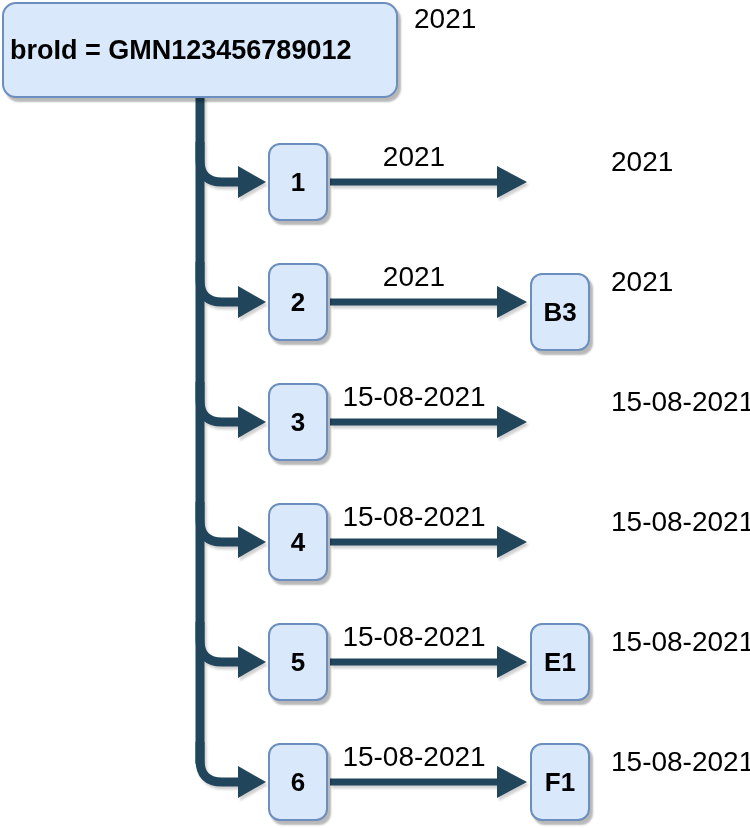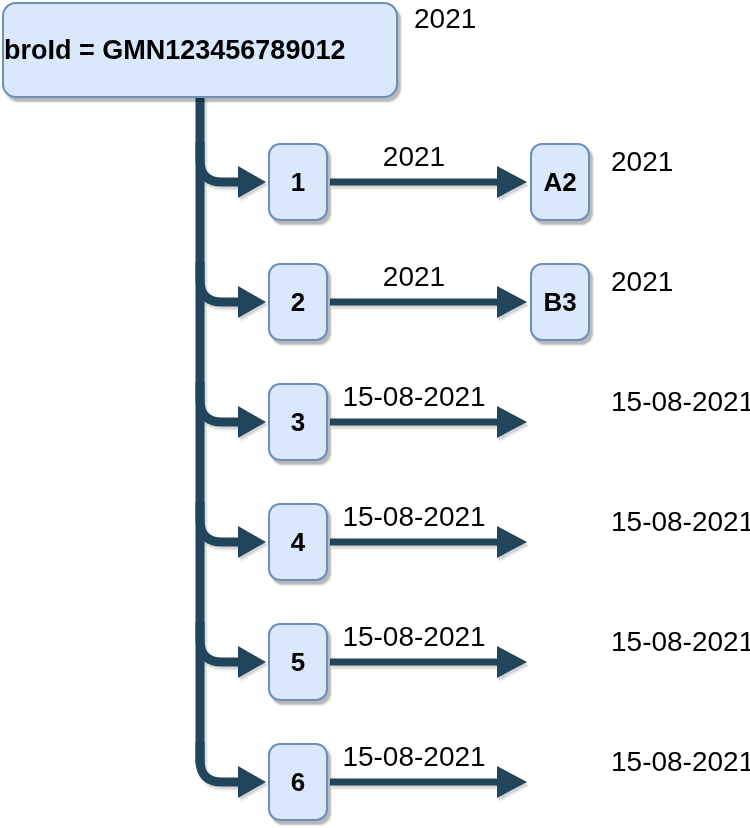--- a/index.html
+++ b/index.html
@@ -28,20 +28,21 @@
     justify-content: center;
     font-weight: bold;
   }
   .root-node {
     left: 2px; top: 2px;
     width: 396px; height: 96px;
     border-radius: 14px;
     flex-direction: column;
     align-items: flex-start;
     justify-content: center;
+    padding-left: 6px;
     font-size: 27px;
     line-height: 36px;
   }
   .small-node {
     width: 60px; height: 78px;
     border-radius: 12px;
     font-size: 26px;
   }
   .src-node { left: 268px; }
   .tgt-node { left: 530px; }
@@ -97,37 +98,38 @@
     </g>
   </svg>
 
   <div class="node root-node">
     <div>broId = GMN123456789012</div>
   </div>
   <div class="lbl root-lbl">2021</div>
 
   <div class="node small-node src-node" style="top:143px">1</div>
   <div class="lbl edge-lbl" style="top:144px">2021</div>
-  <div class="node small-node tgt-node" style="top:143px">A2</div>
   <div class="lbl right-lbl" style="top:149px">2021</div>
 
   <div class="node small-node src-node" style="top:263px">2</div>
   <div class="lbl edge-lbl" style="top:264px">2021</div>
-  <div class="node small-node tgt-node" style="top:263px">B3</div>
+  <div class="node small-node tgt-node" style="top:273px">B3</div>
   <div class="lbl right-lbl" style="top:269px">2021</div>
 
   <div class="node small-node src-node" style="top:383px">3</div>
   <div class="lbl edge-lbl" style="top:384px">15-08-2021</div>
   <div class="lbl right-lbl" style="top:389px">15-08-2021</div>
 
   <div class="node small-node src-node" style="top:503px">4</div>
   <div class="lbl edge-lbl" style="top:504px">15-08-2021</div>
   <div class="lbl right-lbl" style="top:509px">15-08-2021</div>
 
   <div class="node small-node src-node" style="top:623px">5</div>
   <div class="lbl edge-lbl" style="top:624px">15-08-2021</div>
+  <div class="node small-node tgt-node" style="top:623px">E1</div>
   <div class="lbl right-lbl" style="top:629px">15-08-2021</div>
 
   <div class="node small-node src-node" style="top:743px">6</div>
   <div class="lbl edge-lbl" style="top:744px">15-08-2021</div>
+  <div class="node small-node tgt-node" style="top:743px">F1</div>
   <div class="lbl right-lbl" style="top:749px">15-08-2021</div>
 
 </div>
 
 </body></html>

